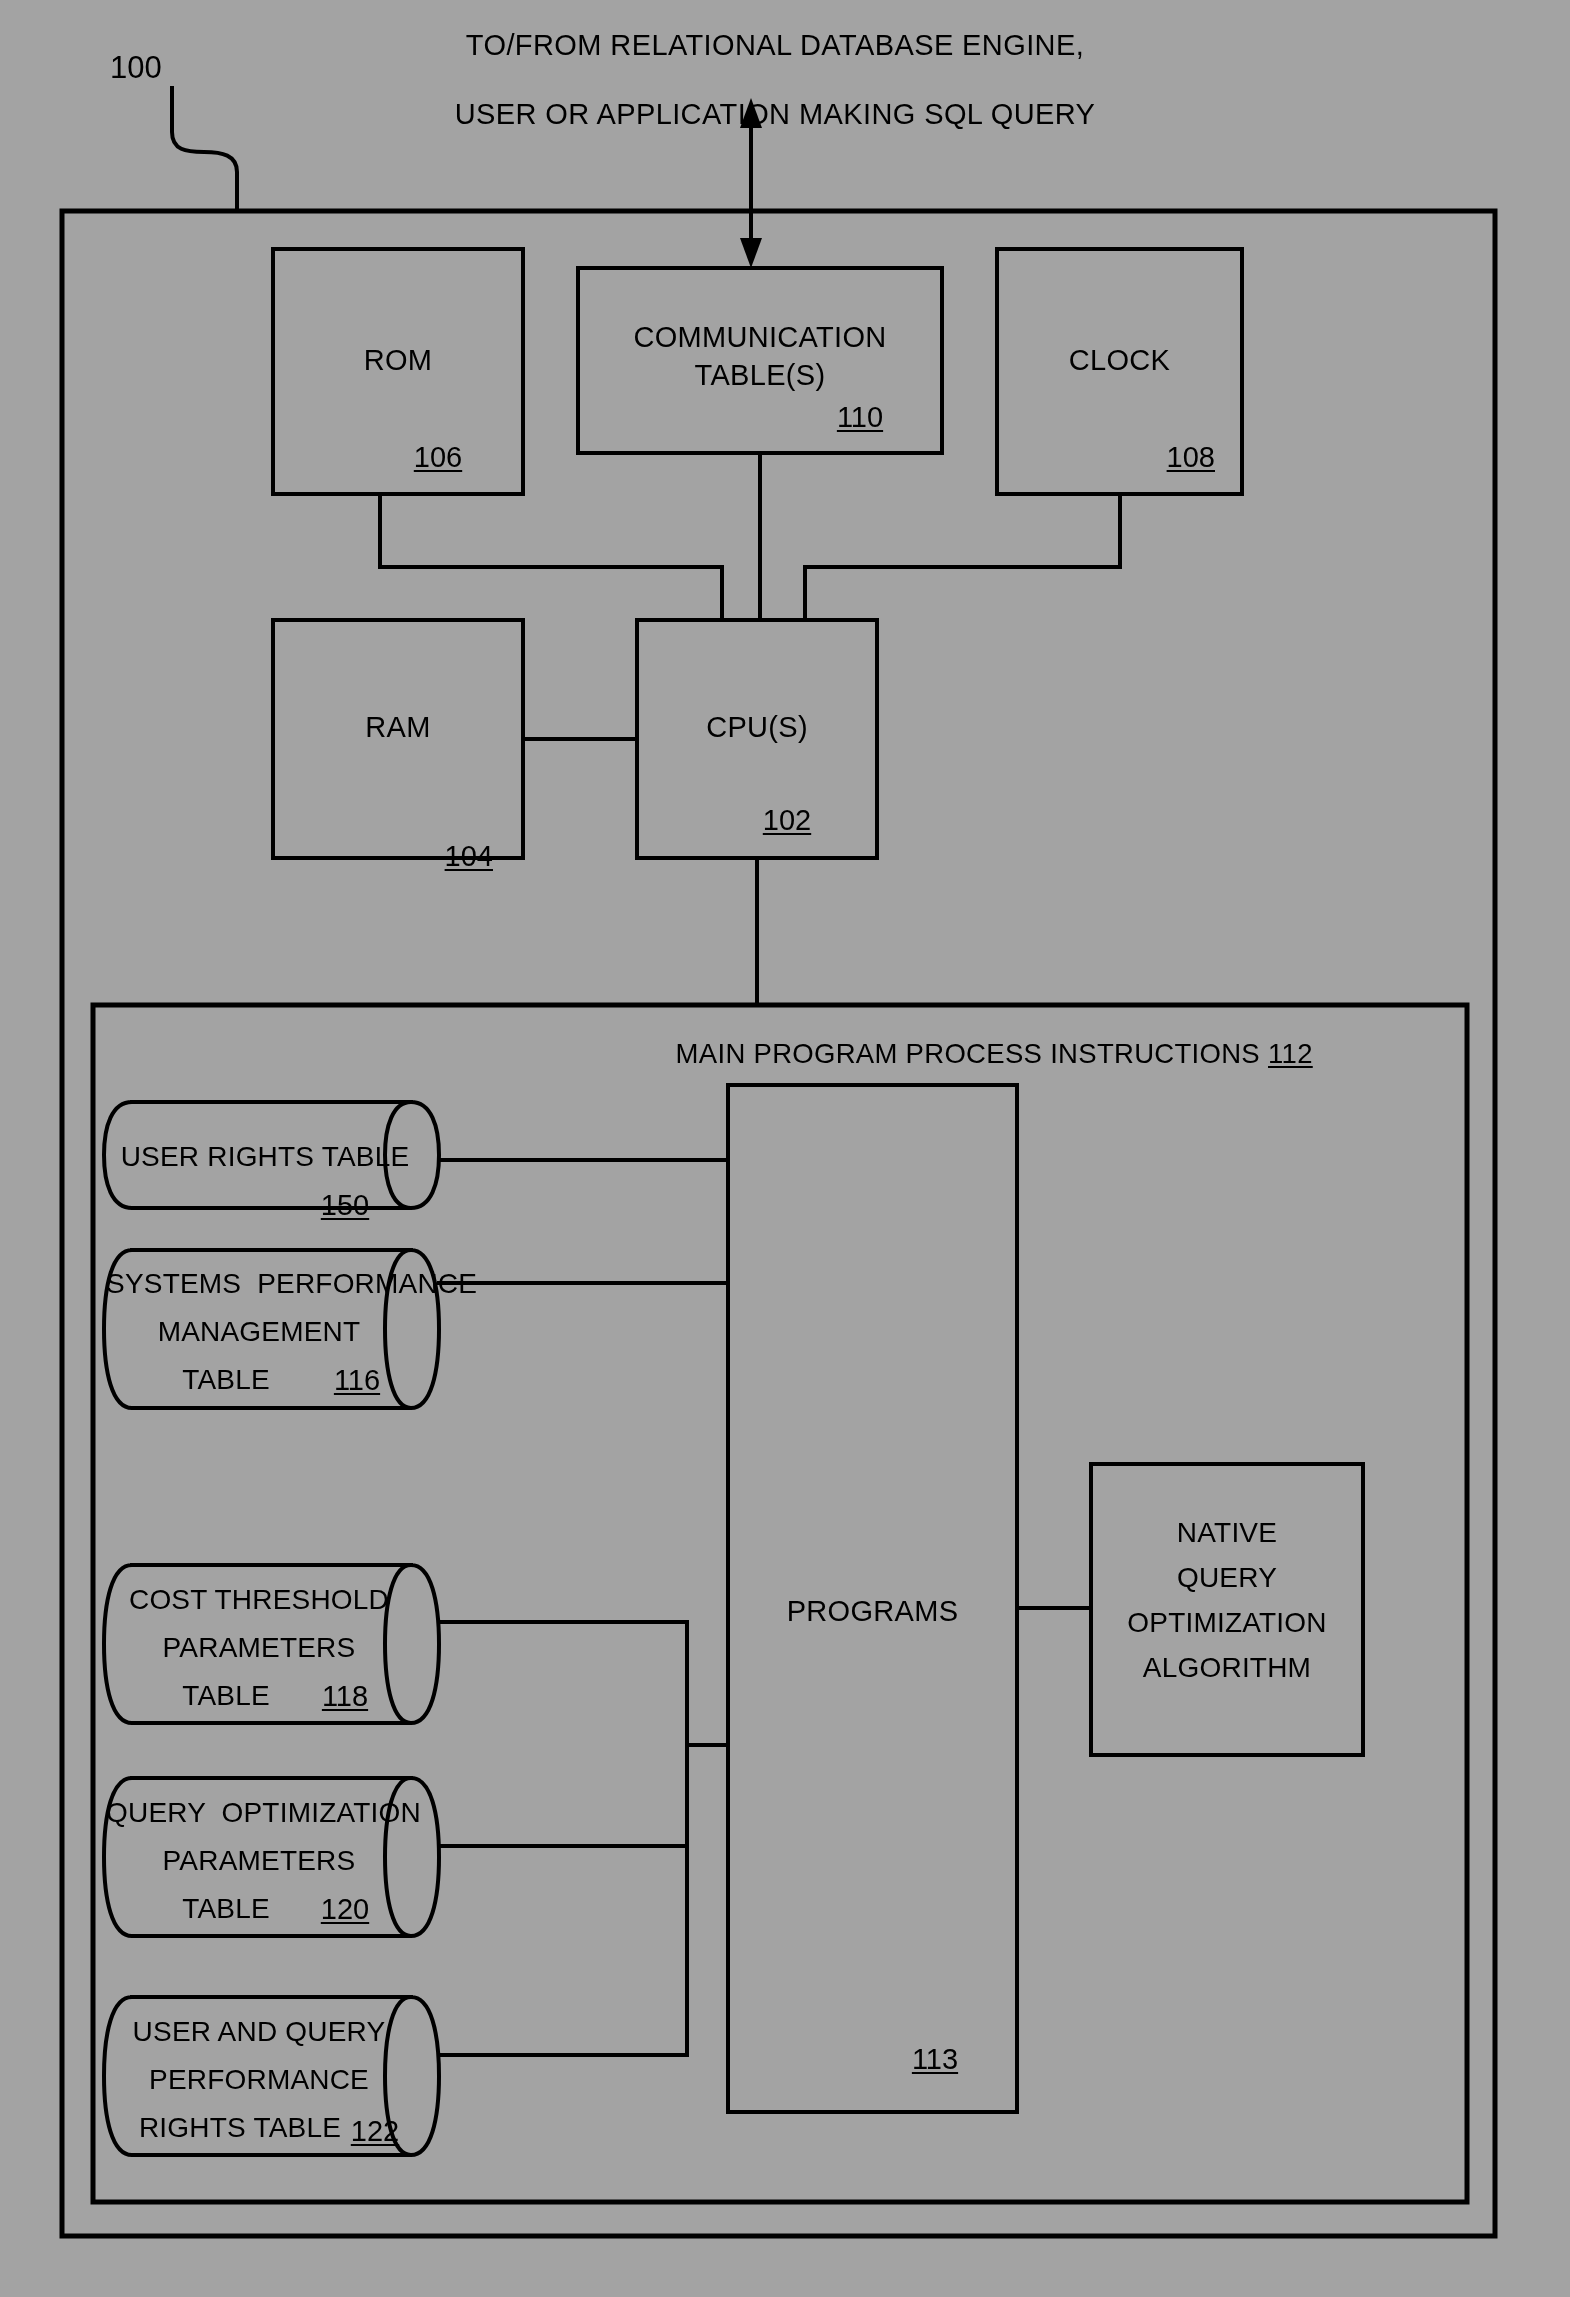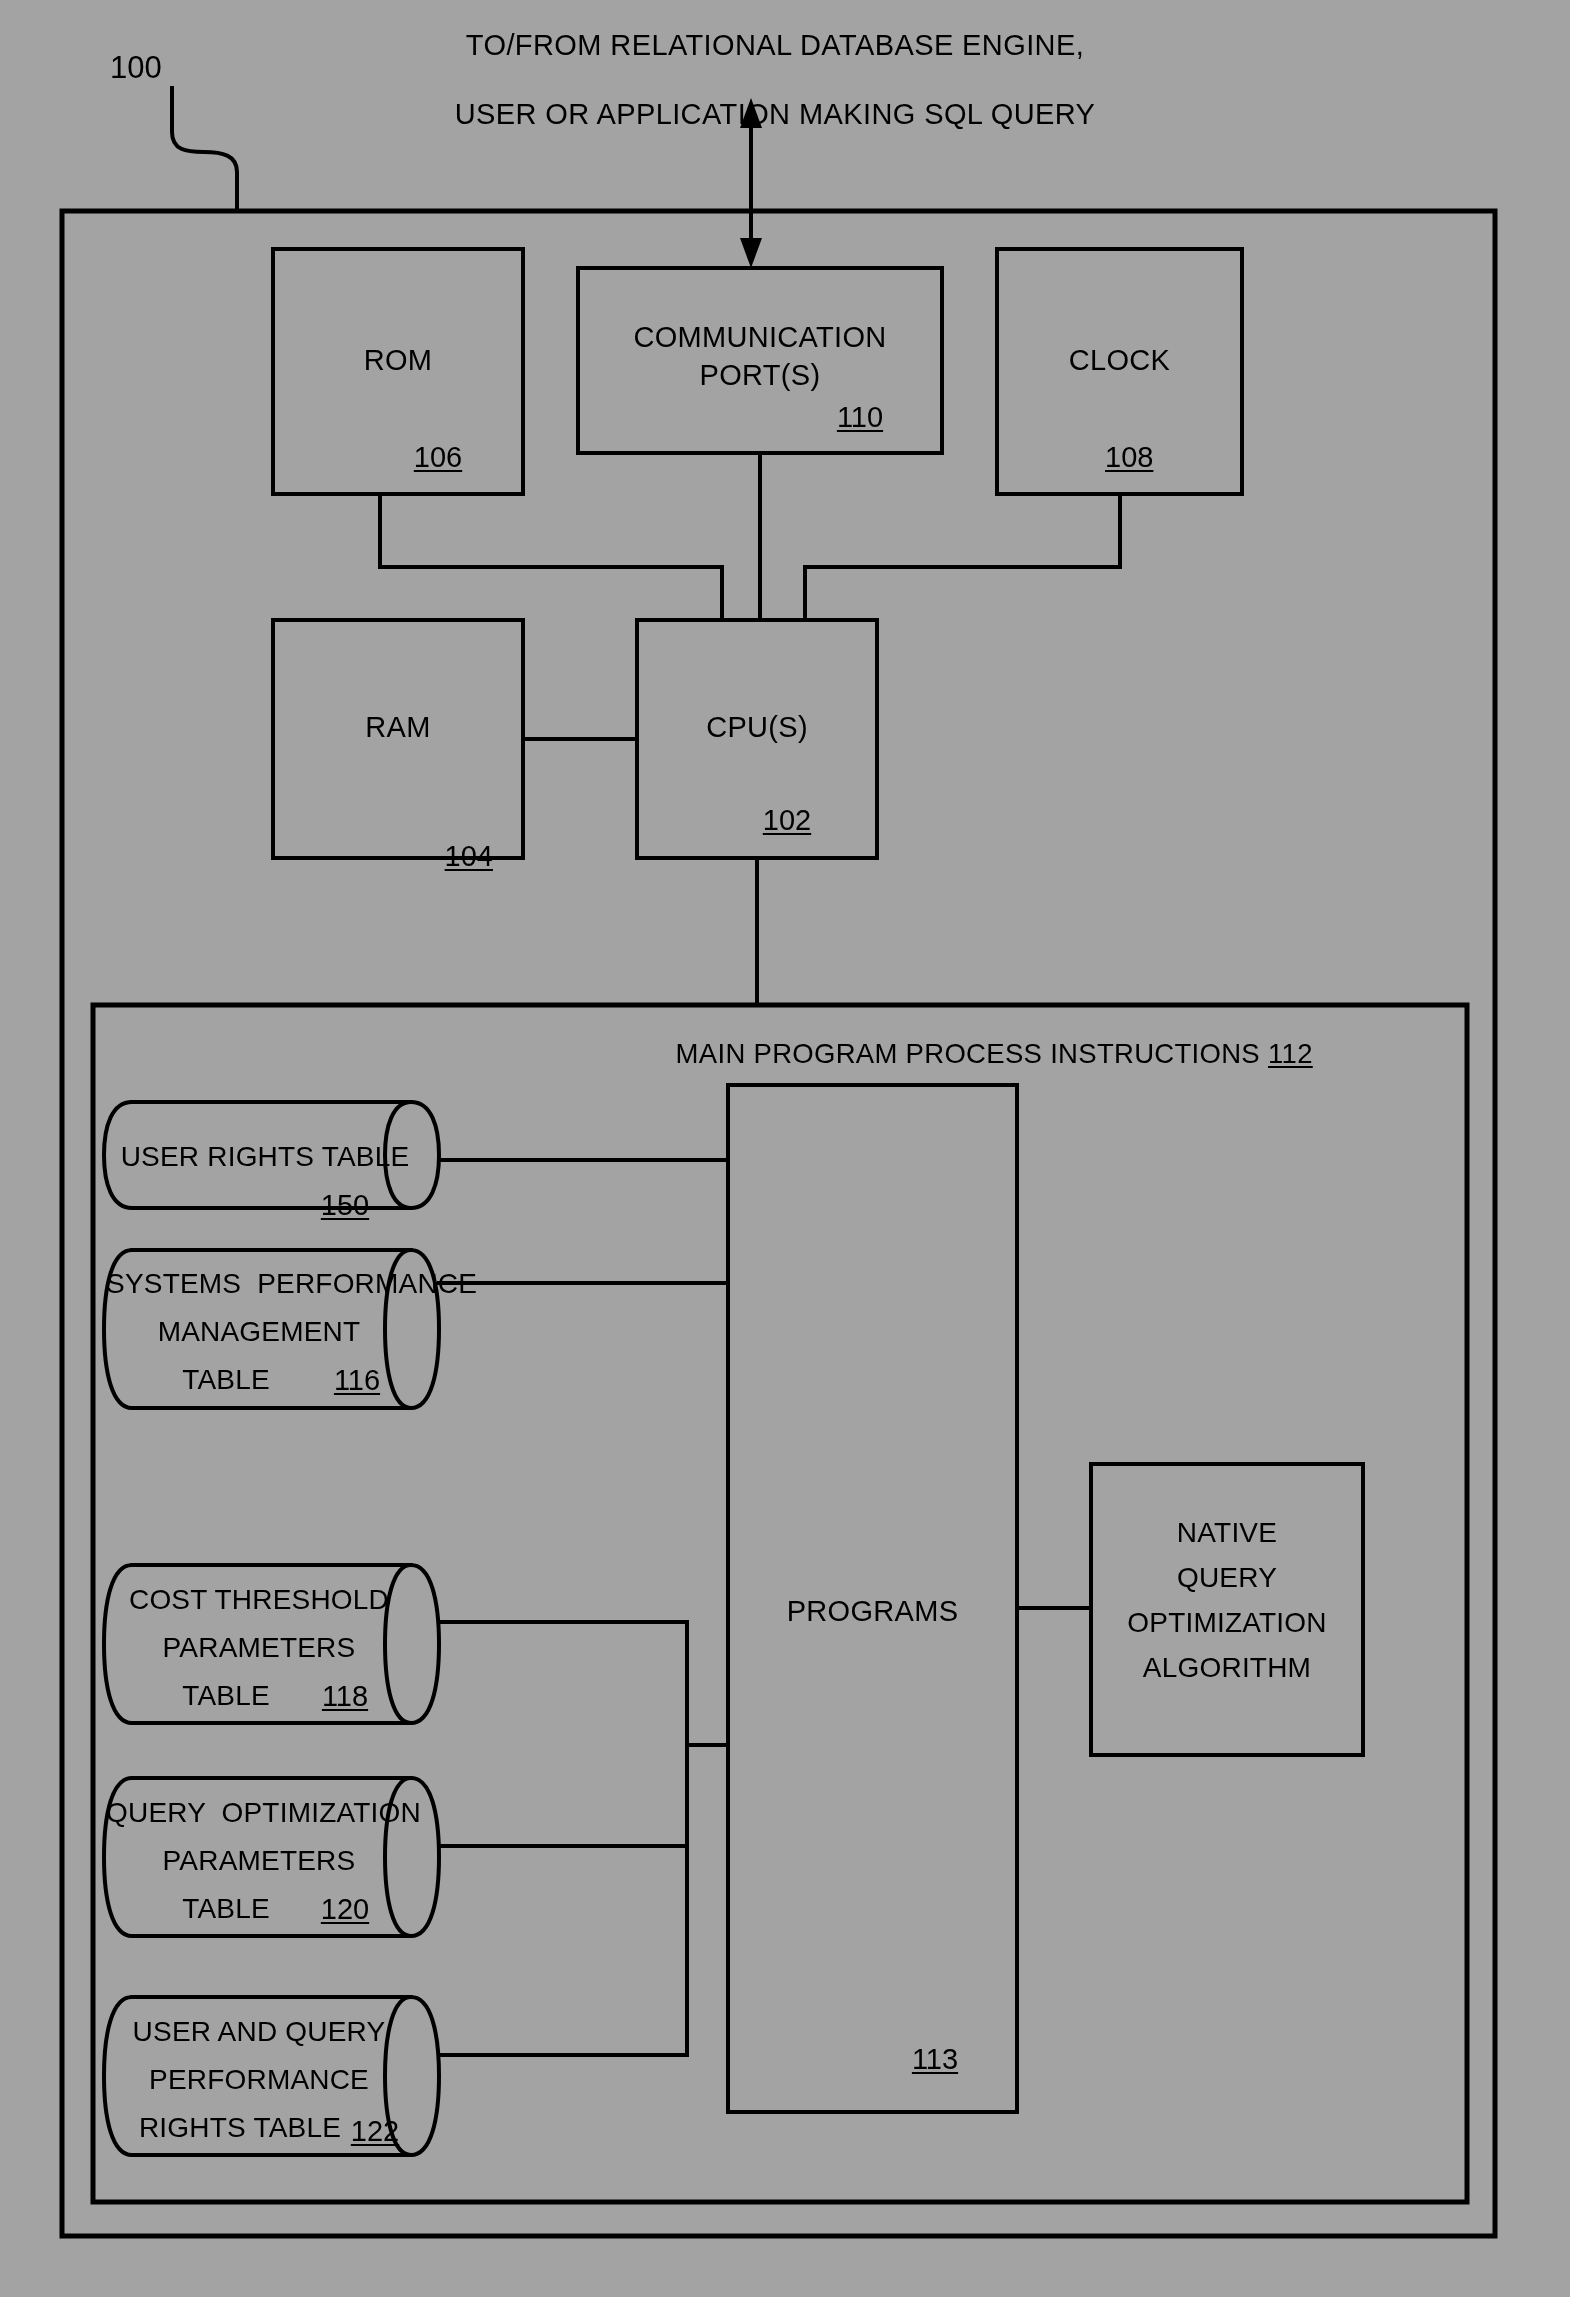--- a/index.html
+++ b/index.html
@@ -141,25 +141,25 @@
 
   <div class="lbl hdr" style="left:270px; top:28px; width:1010px;">TO/FROM RELATIONAL DATABASE ENGINE,</div>
   <div class="lbl hdr" style="left:270px; top:65px; width:1010px;margin-top:32px;">USER OR APPLICATION MAKING SQL QUERY</div>
 
   <div class="lbl refnum-100" style="left:110px; top:50px; width:110px; text-align:left;">100</div>
 
   <div class="lbl boxlabel" style="left:273px; top:343px; width:250px;">ROM</div>
   <div class="lbl numlabel ref" style="left:383px; top:440px; width:110px; text-align:center;">106</div>
 
   <div class="lbl boxlabel" style="left:578px; top:320px; width:364px;">COMMUNICATION</div>
-  <div class="lbl boxlabel" style="left:578px; top:358px; width:364px;">PORT(S)</div>
+  <div class="lbl boxlabel" style="left:578px; top:358px; width:364px;">TABLE(S)</div>
   <div class="lbl numlabel ref" style="left:805px; top:400px; width:110px; text-align:center;text-decoration:underline;">110</div>
 
   <div class="lbl boxlabel" style="left:997px; top:343px; width:245px;">CLOCK</div>
-  <div class="lbl numlabel ref" style="left:1105px; top:440px; width:110px; text-align:left;">108</div>
+  <div class="lbl numlabel ref" style="left:1105px; top:440px; width:110px; text-align:right;">108</div>
 
   <div class="lbl boxlabel" style="left:273px; top:710px; width:250px;">RAM</div>
   <div class="lbl numlabel ref" style="left:383px; top:839px; width:110px; text-align:right;">104</div>
 
   <div class="lbl boxlabel" style="left:637px; top:710px; width:240px;">CPU(S)</div>
   <div class="lbl numlabel ref" style="left:732px; top:803px; width:110px; text-align:center;">102</div>
 
   <div class="lbl mainhdr" style="left:300px; top:1038px; width:960px; text-align:right;">MAIN PROGRAM PROCESS INSTRUCTIONS</div>
   <div class="lbl mainhdr ref" style="left:1268px; top:1038px; width:60px; text-align:left;">112</div>
 

